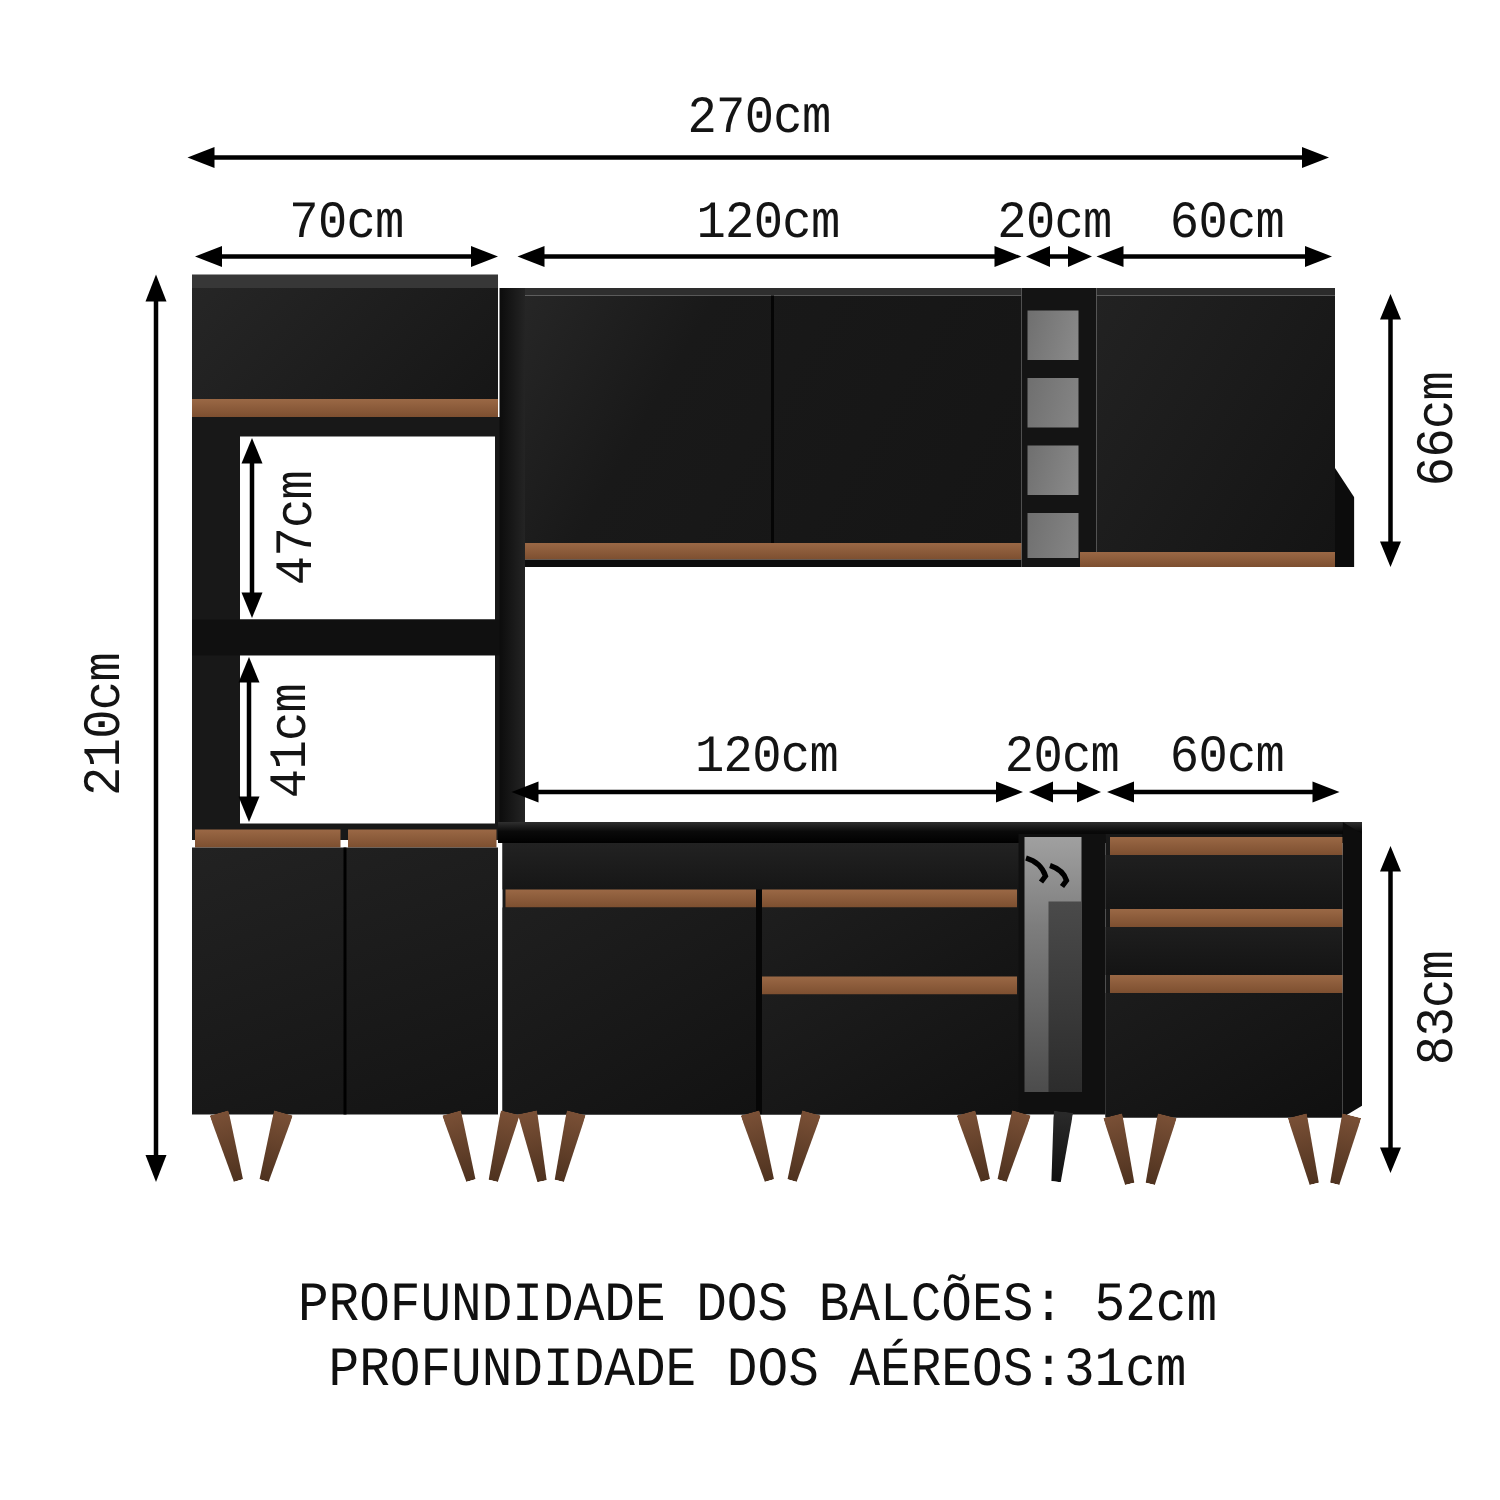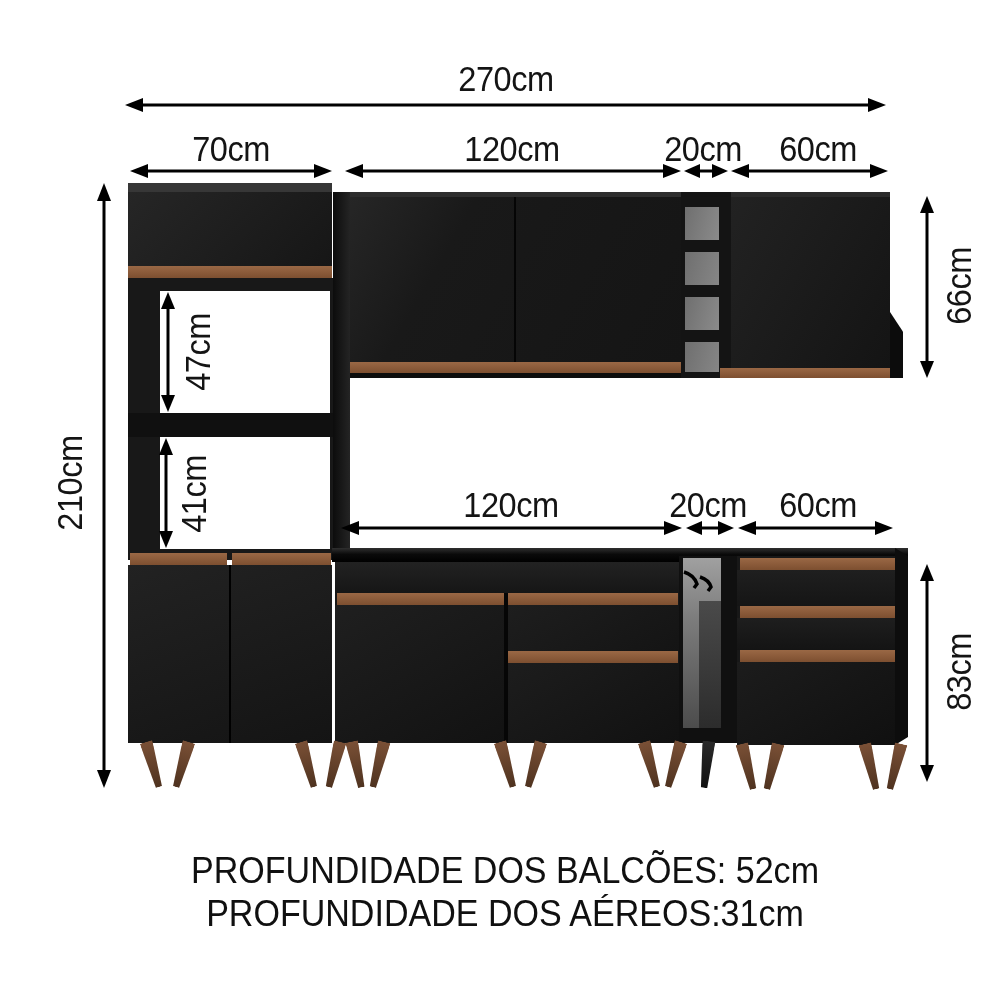--- a/index.html
+++ b/index.html
@@ -1,17 +1,17 @@
 <!DOCTYPE html>
 <html><head>
 <meta charset="utf-8">
 <style>
   html,body{margin:0;padding:0;background:#fff;}
   .canvas{position:relative;width:1000px;height:1000px;background:#ffffff;overflow:hidden;
-          font-family:Liberation Sans, sans-serif;color:#111;}
+          font-family:Liberation Mono, monospace;color:#111;}
   .abs{position:absolute;}
   
   .dim-label{position:absolute;font-size:35px;letter-spacing:-0.5px;color:#141414;
              transform:translate(-50%,-50%) scaleX(0.93);white-space:nowrap;}
   .dim-label.vert{transform:translate(-50%,-50%) rotate(-90deg) scaleX(0.93);}
   .note-line{position:absolute;left:505px;font-size:37px;color:#101010;white-space:nowrap;
              transform:translateX(-50%) scaleX(0.92);letter-spacing:0;}
   .wood{background:linear-gradient(#9a6845,#7d4f30);}
   .leg{position:absolute;width:13px;height:47px;background:linear-gradient(#7a5036,#4e321f);
        clip-path:polygon(0 0,100% 0,74% 100%,26% 100%);}

